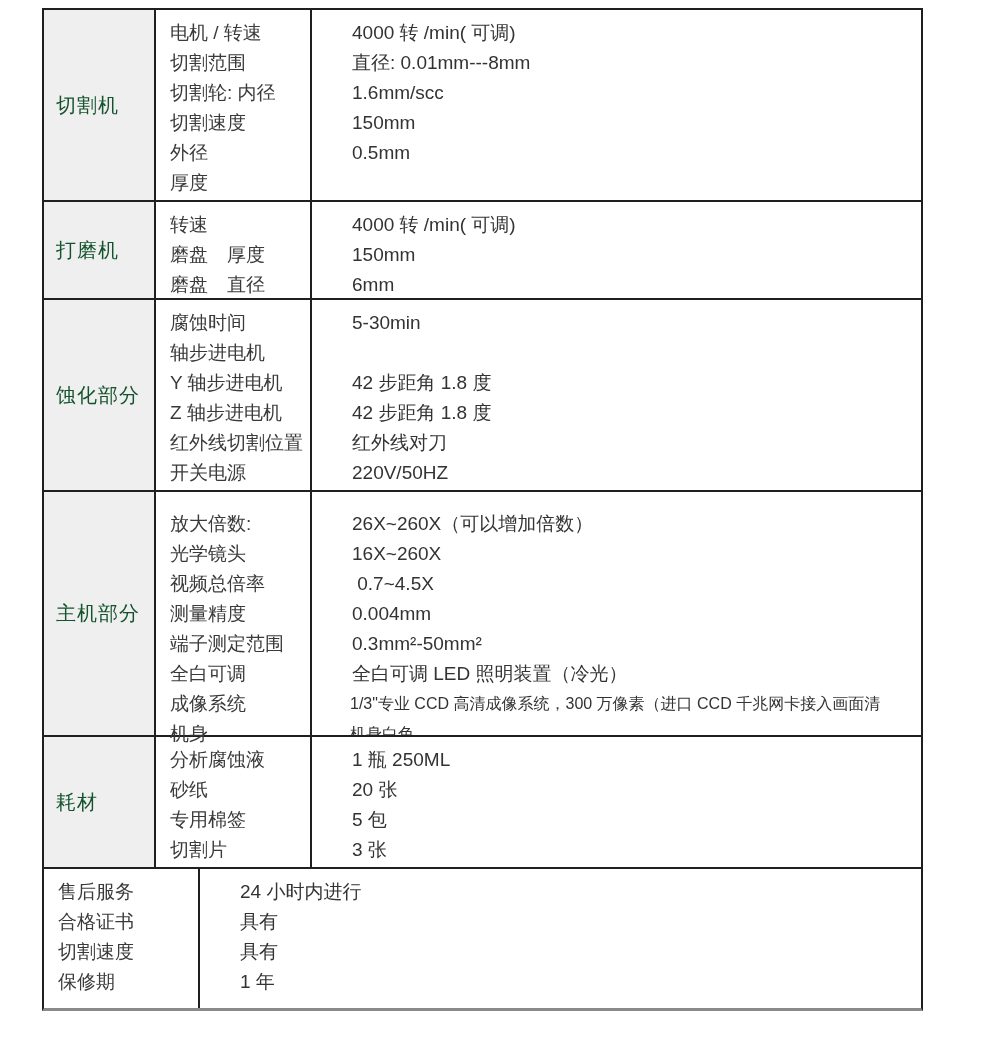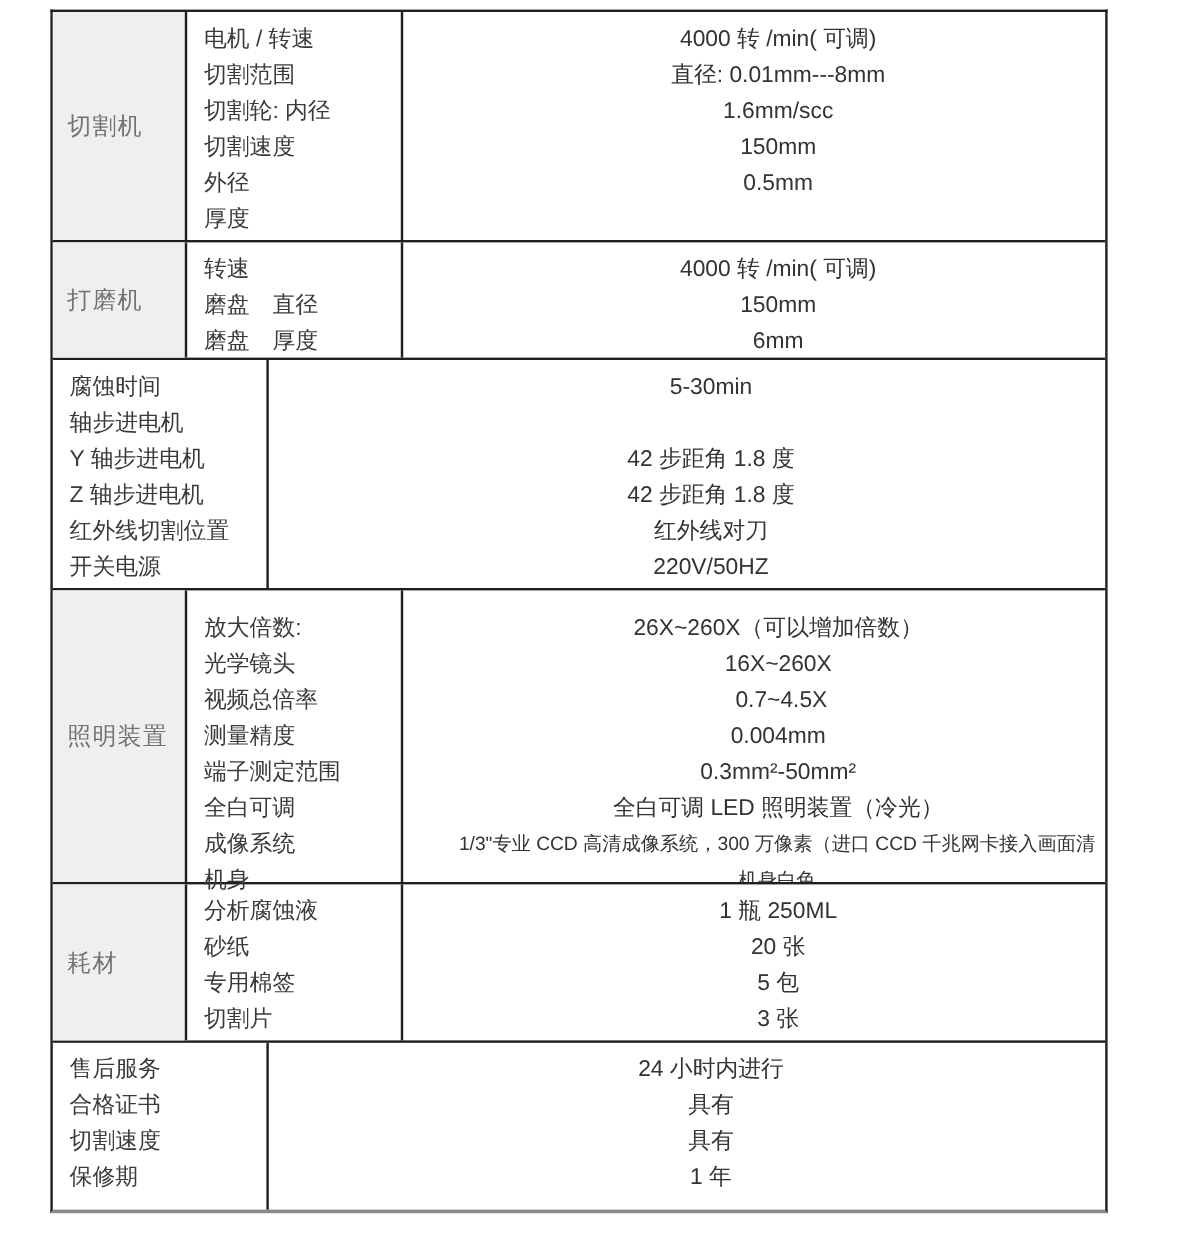--- a/index.html
+++ b/index.html
@@ -36,34 +36,33 @@
   .cell{box-sizing:border-box;}
   .cat{
     width:112px;
     background:#efefef;
     border-right:2px solid #1f1f1f;
     display:flex;
     align-items:center;
     padding-left:12px;
     font-size:20px;
     letter-spacing:1px;
-    color:#737373;
+    color:#14532d;
     flex-shrink:0;
   }
   .params{
-    width:180px;
+    width:156px;
     border-right:2px solid #1f1f1f;
     padding-top:8px;
     flex-shrink:0;
   }
   .values{
     flex:1;
     padding-top:8px;
     overflow:hidden;
-    text-align:center;
   }
   .section:nth-child(4) .params,
   .section:nth-child(4) .values{padding-top:17px;}
   .row{
     height:30px;
     line-height:30px;
     font-size:19px;
     white-space:pre;
     overflow:hidden;
   }
@@ -94,50 +93,53 @@
         <div class="row">150mm</div>
         <div class="row">0.5mm</div>
       </div>
     </div>
     <div class="section">
       <div class="cell cat">
         <span>打磨机</span>
       </div>
       <div class="cell params">
         <div class="row">转速</div>
+        <div class="row">磨盘　厚度</div>
         <div class="row">磨盘　直径</div>
-        <div class="row">磨盘　厚度</div>
       </div>
       <div class="cell values">
         <div class="row">4000 转 /min( 可调)</div>
         <div class="row">150mm</div>
         <div class="row">6mm</div>
       </div>
     </div>
     <div class="section">
+      <div class="cell cat">
+        <span>蚀化部分</span>
+      </div>
       <div class="cell params">
         <div class="row">腐蚀时间</div>
         <div class="row">轴步进电机</div>
         <div class="row">Y 轴步进电机</div>
         <div class="row">Z 轴步进电机</div>
         <div class="row">红外线切割位置</div>
         <div class="row">开关电源</div>
       </div>
       <div class="cell values">
         <div class="row">5-30min</div>
         <div class="row"></div>
         <div class="row">42 步距角 1.8 度</div>
         <div class="row">42 步距角 1.8 度</div>
         <div class="row">红外线对刀</div>
         <div class="row">220V/50HZ</div>
       </div>
     </div>
     <div class="section">
       <div class="cell cat">
-        <span>照明装置</span>
+        <span>主机部分</span>
       </div>
       <div class="cell params">
         <div class="row">放大倍数:</div>
         <div class="row">光学镜头</div>
         <div class="row">视频总倍率</div>
         <div class="row">测量精度</div>
         <div class="row">端子测定范围</div>
         <div class="row">全白可调</div>
         <div class="row">成像系统</div>
         <div class="row">机身</div>

